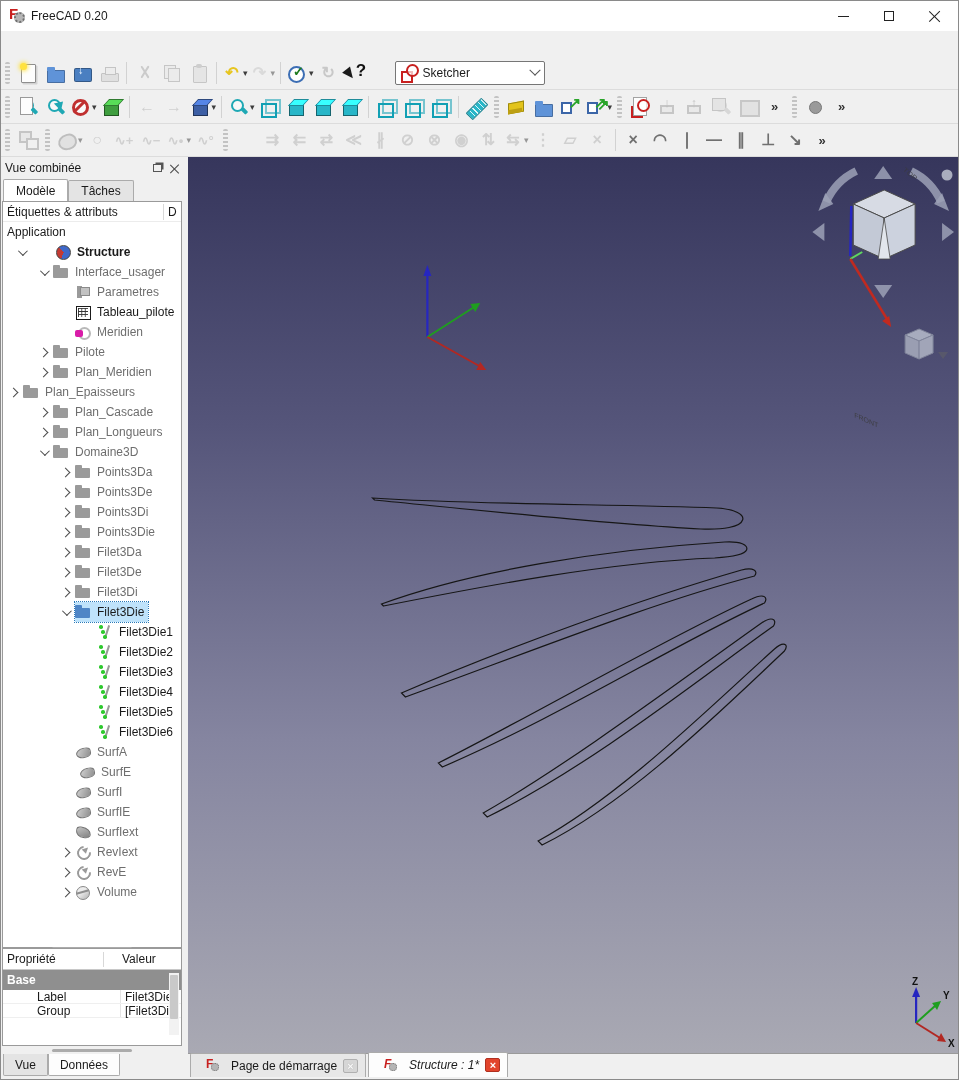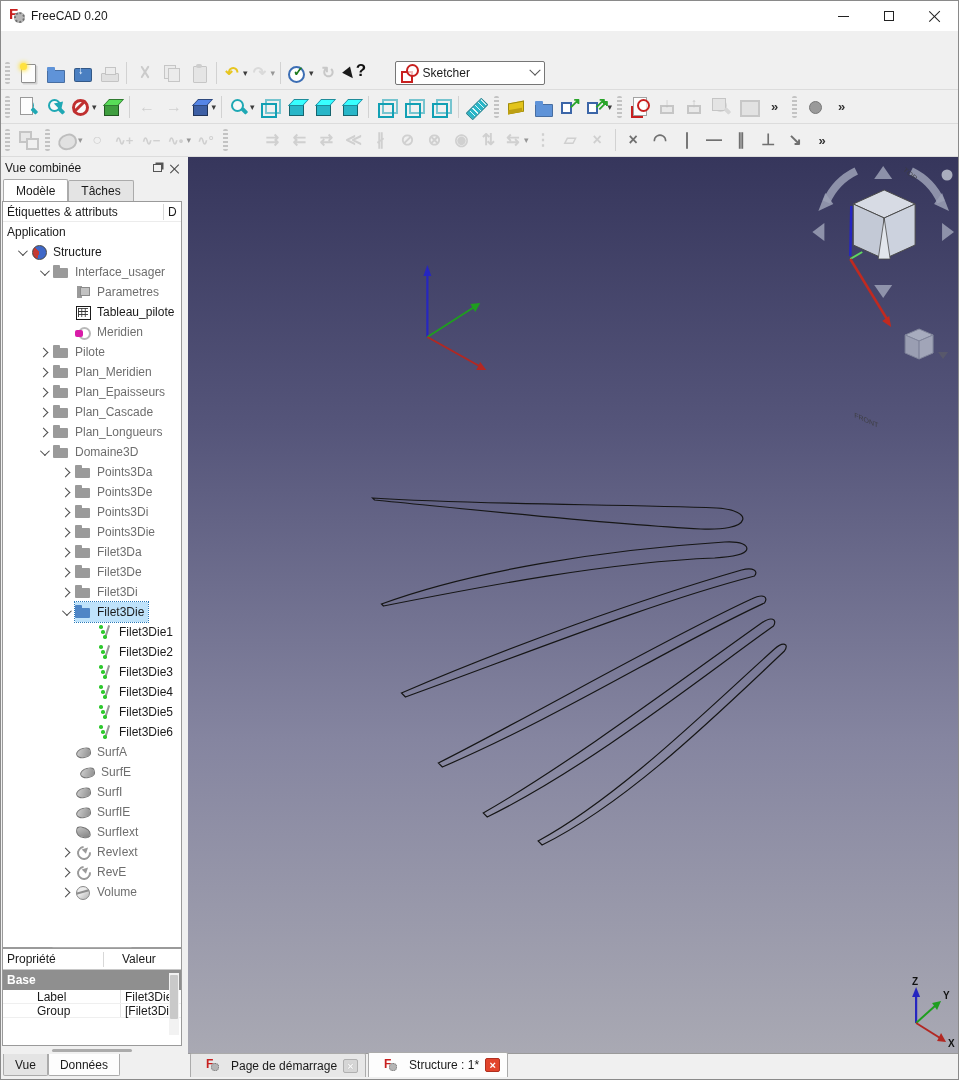--- a/index.html
+++ b/index.html
@@ -116,21 +116,21 @@
   .cv-tab.active{background:#ffffff;height:22px;position:relative;z-index:2;}
   .tree-box{position:absolute;left:1px;top:44px;width:180px;height:747px;background:#ffffff;border:1px solid #9a9a9a;overflow:hidden;}
   .tree-header{height:20px;display:flex;align-items:center;font-size:12px;color:#1a1a1a;border-bottom:1px solid #ececec;}
   .th-c1{padding-left:4px;width:160px;overflow:hidden;white-space:nowrap;}
   .th-sep{width:1px;height:16px;background:#d8d8d8;}
   .th-c2{padding-left:4px;}
   .tree-root{height:20px;display:flex;align-items:center;padding-left:4px;font-size:12px;color:#1a1a1a;}
   .tree-row{height:20px;display:flex;align-items:center;font-size:12px;color:#6e6e6e;white-space:nowrap;}
   .tree-row .lbl{color:inherit;}
   .tree-row.dark{color:#1a1a1a;}
-  .tree-row.bold{font-weight:normal;}
+  .tree-row.bold{font-weight:bold;gap:24px;}
   .exp-slot{width:20px;height:20px;display:flex;align-items:center;justify-content:center;flex:0 0 auto;}
   .chev{width:7px;height:7px;border-right:1.6px solid #4a4a4a;border-bottom:1.6px solid #4a4a4a;}
   .chev.closed{transform:rotate(-45deg);}
   .chev.open{transform:rotate(45deg) translateY(-2px);}
   .sel-wrap{display:flex;align-items:center;height:20px;padding-right:4px;}
   .sel-wrap.selected{background:#bfe3fb;outline:1px dotted #2a7ab8;}
 
   .ti{width:16px;height:16px;position:relative;flex:0 0 auto;margin-right:6px;}
   .ti-doc::before{content:"";position:absolute;left:1px;top:1px;width:13px;height:13px;border-radius:50%;background:conic-gradient(from 200deg,#c43a32 0 120deg,#3f68c8 120deg 360deg);border:1px solid #444;}
   .ti-folder::before{content:"";position:absolute;left:0;top:4px;width:15px;height:10px;background:var(--fc,#9a9a9a);border-radius:1px;}
@@ -170,21 +170,21 @@
   .cvb-tab{height:22px;padding:0 11px;font-size:12px;display:flex;align-items:center;border:1px solid #ababab;border-top:none;background:#e4e4e4;color:#1a1a1a;border-radius:0 0 2px 2px;}
   .cvb-tab.active{background:#fdfdfd;}
 
   
   .viewport{position:absolute;left:187px;top:0;right:0;height:896px;background:linear-gradient(180deg,#36365c 0%,#55557a 30%,#8585a0 65%,#a9a9b3 100%);overflow:hidden;}
   .viewport svg{position:absolute;left:0;top:0;width:100%;height:100%;}
 
   
   .doc-tabbar{position:absolute;left:187px;top:896px;right:0;bottom:0;background:#f0f0f0;border-top:1px solid #9a9a9a;display:flex;align-items:flex-end;padding-left:2px;}
   .doc-tab{height:24px;display:flex;align-items:center;gap:6px;padding:0 7px;font-size:12px;color:#1a1a1a;border:1px solid #ababab;border-bottom:none;background:#e7e7e7;border-radius:2px 2px 0 0;margin-right:2px;}
-  .doc-tab.active{background:#fdfdfd;height:25px;}
+  .doc-tab.active{background:#fdfdfd;height:25px;font-style:italic;}
   .tab-close{width:15px;height:14px;border-radius:2px;display:flex;align-items:center;justify-content:center;font-size:11px;font-weight:bold;}
   .tab-close.gray{background:#d6d6d6;border:1px solid #b0b0b0;color:#fafafa;text-shadow:0 0 1px #999;}
   .tab-close.red{background:#e2442c;border:1px solid #b03020;color:#fff;}
 </style>
 </head>
 <body>
 
 <div class="window">
 
   <div class="titlebar">
@@ -540,21 +540,21 @@
             </div>
             <div class="tree-row" style="padding-left: 30px;">
               <span class="exp-slot">
                 <span class="chev closed"></span>
               </span>
               <span class="sel-wrap">
                 <span class="ti ti-folder"></span>
                 <span class="lbl">Plan_Meridien</span>
               </span>
             </div>
-            <div class="tree-row" style="padding-left: 30px;">
+            <div class="tree-row" style="">
               <span class="exp-slot">
                 <span class="chev closed"></span>
               </span>
               <span class="sel-wrap">
                 <span class="ti ti-folder"></span>
                 <span class="lbl">Plan_Epaisseurs</span>
               </span>
             </div>
             <div class="tree-row" style="padding-left: 30px;">
               <span class="exp-slot">

